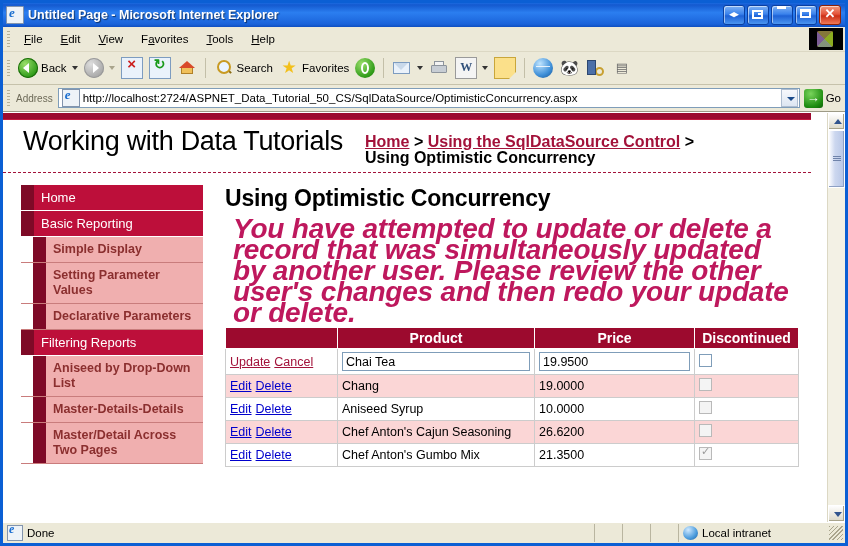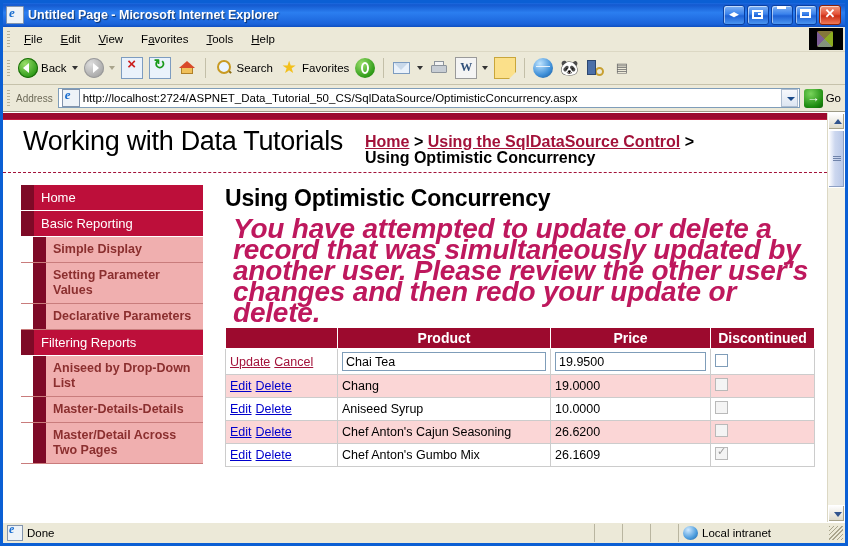--- a/index.html
+++ b/index.html
@@ -150,21 +150,21 @@
     border-left:4px solid transparent;border-right:4px solid transparent;border-top:4px solid #1a4a8a;}
   .go-btn{display:flex;align-items:center;padding:0 4px 0 2px;}
   .go-ico{width:19px;height:19px;flex:0 0 19px;position:relative;border-radius:3px;
     background:radial-gradient(circle at 35% 25%,#79d45c,#1d8c10 70%,#0f600a);}
   .go-ico::after{content:"\2192";position:absolute;left:0;right:0;top:-1px;text-align:center;
     color:#fff;font-size:13px;font-weight:bold;line-height:20px;}
   .go-label{font-size:11.5px;margin-left:3px;color:#000;}
 
   
   .viewport{flex:1;display:flex;position:relative;background:#fff;
-    border-top:1px solid #fff;overflow:hidden;}
+    border-top:1px solid #fff;overflow:hidden;gap:16px;}
   .page{flex:1;position:relative;overflow:hidden;background:#fff;}
   .topbar-red{height:6px;background:#9c0a2e;border-bottom:1px solid #c01a3e;}
   .page-head{display:flex;align-items:flex-start;padding:6px 0 4px 0;}
   .site-title{
     font-family:"Liberation Sans",sans-serif;
     font-size:27px;color:#000;padding-left:20px;white-space:nowrap;flex:0 0 auto;
     letter-spacing:-0.3px;
   }
   .breadcrumb{font-size:16px;font-weight:bold;color:#000;line-height:16px;
     padding:8px 20px 0 22px;max-width:360px;}
@@ -440,21 +440,21 @@
                 <td>26.6200</td>
                 <td>
                   <span class="cb dis"></span>
                 </td>
               </tr>
               <tr>
                 <td class="cmd">
                   <a href="#">Edit</a><a href="#">Delete</a>
                 </td>
                 <td>Chef Anton's Gumbo Mix</td>
-                <td>26.1609</td>
+                <td>21.3500</td>
                 <td>
                   <span class="cb dis on"></span>
                 </td>
               </tr>
             </tbody>
           </table>
         </div>
       </div>
     </div>
 

